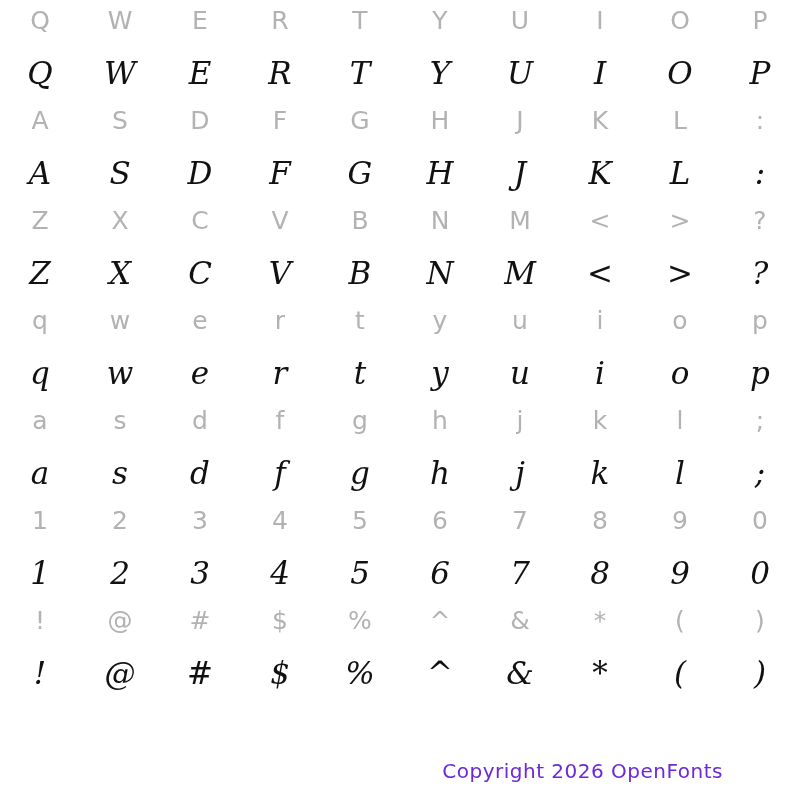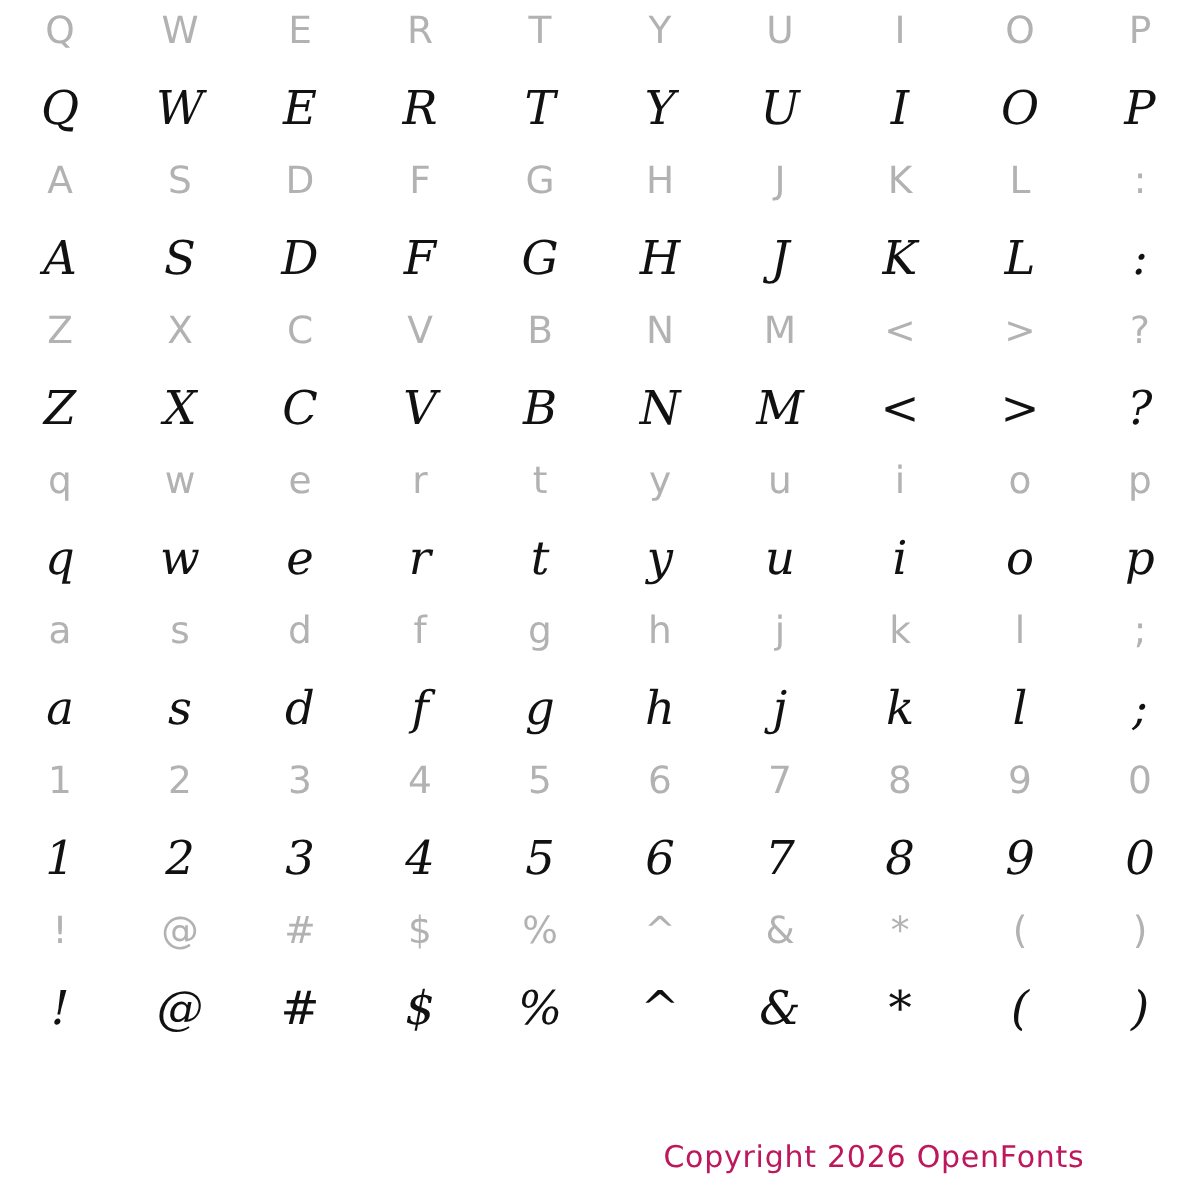--- a/index.html
+++ b/index.html
@@ -61,14 +61,14 @@
       <div class="row black" style="top: 273px; color: rgb(17, 17, 17);"><span class="cell">Z</span><span class="cell">X</span><span class="cell">C</span><span class="cell">V</span><span class="cell">B</span><span class="cell">N</span><span class="cell">M</span><span class="cell">&lt;</span><span class="cell">&gt;</span><span class="cell">?</span></div>
       <div class="row gray" style="top: 320px; color: rgb(178, 178, 178);"><span class="cell">q</span><span class="cell">w</span><span class="cell">e</span><span class="cell">r</span><span class="cell">t</span><span class="cell">y</span><span class="cell">u</span><span class="cell">i</span><span class="cell">o</span><span class="cell">p</span></div>
       <div class="row black" style="top: 373px; color: rgb(17, 17, 17);"><span class="cell">q</span><span class="cell">w</span><span class="cell">e</span><span class="cell">r</span><span class="cell">t</span><span class="cell">y</span><span class="cell">u</span><span class="cell">i</span><span class="cell">o</span><span class="cell">p</span></div>
       <div class="row gray" style="top: 420px; color: rgb(178, 178, 178);"><span class="cell">a</span><span class="cell">s</span><span class="cell">d</span><span class="cell">f</span><span class="cell">g</span><span class="cell">h</span><span class="cell">j</span><span class="cell">k</span><span class="cell">l</span><span class="cell">;</span></div>
       <div class="row black" style="top: 473px; color: rgb(17, 17, 17);"><span class="cell">a</span><span class="cell">s</span><span class="cell">d</span><span class="cell">f</span><span class="cell">g</span><span class="cell">h</span><span class="cell">j</span><span class="cell">k</span><span class="cell">l</span><span class="cell">;</span></div>
       <div class="row gray" style="top: 520px; color: rgb(178, 178, 178);"><span class="cell">1</span><span class="cell">2</span><span class="cell">3</span><span class="cell">4</span><span class="cell">5</span><span class="cell">6</span><span class="cell">7</span><span class="cell">8</span><span class="cell">9</span><span class="cell">0</span></div>
       <div class="row black" style="top: 573px; color: rgb(17, 17, 17);"><span class="cell">1</span><span class="cell">2</span><span class="cell">3</span><span class="cell">4</span><span class="cell">5</span><span class="cell">6</span><span class="cell">7</span><span class="cell">8</span><span class="cell">9</span><span class="cell">0</span></div>
       <div class="row gray" style="top: 620px; color: rgb(178, 178, 178);"><span class="cell">!</span><span class="cell">@</span><span class="cell">#</span><span class="cell">$</span><span class="cell">%</span><span class="cell">^</span><span class="cell">&amp;</span><span class="cell">*</span><span class="cell">(</span><span class="cell">)</span></div>
       <div class="row black" style="top: 673px; color: rgb(17, 17, 17);"><span class="cell">!</span><span class="cell">@</span><span class="cell">#</span><span class="cell">$</span><span class="cell">%</span><span class="cell">^</span><span class="cell">&amp;</span><span class="cell">*</span><span class="cell">(</span><span class="cell">)</span></div>
     </div>
-  <div class="footer" style="color: #be185d;">Copyright 2026 OpenFonts</div>
+  <div class="footer" style="color: #6d28d9;">Copyright 2026 OpenFonts</div>
 </div>
 
 </body></html>

